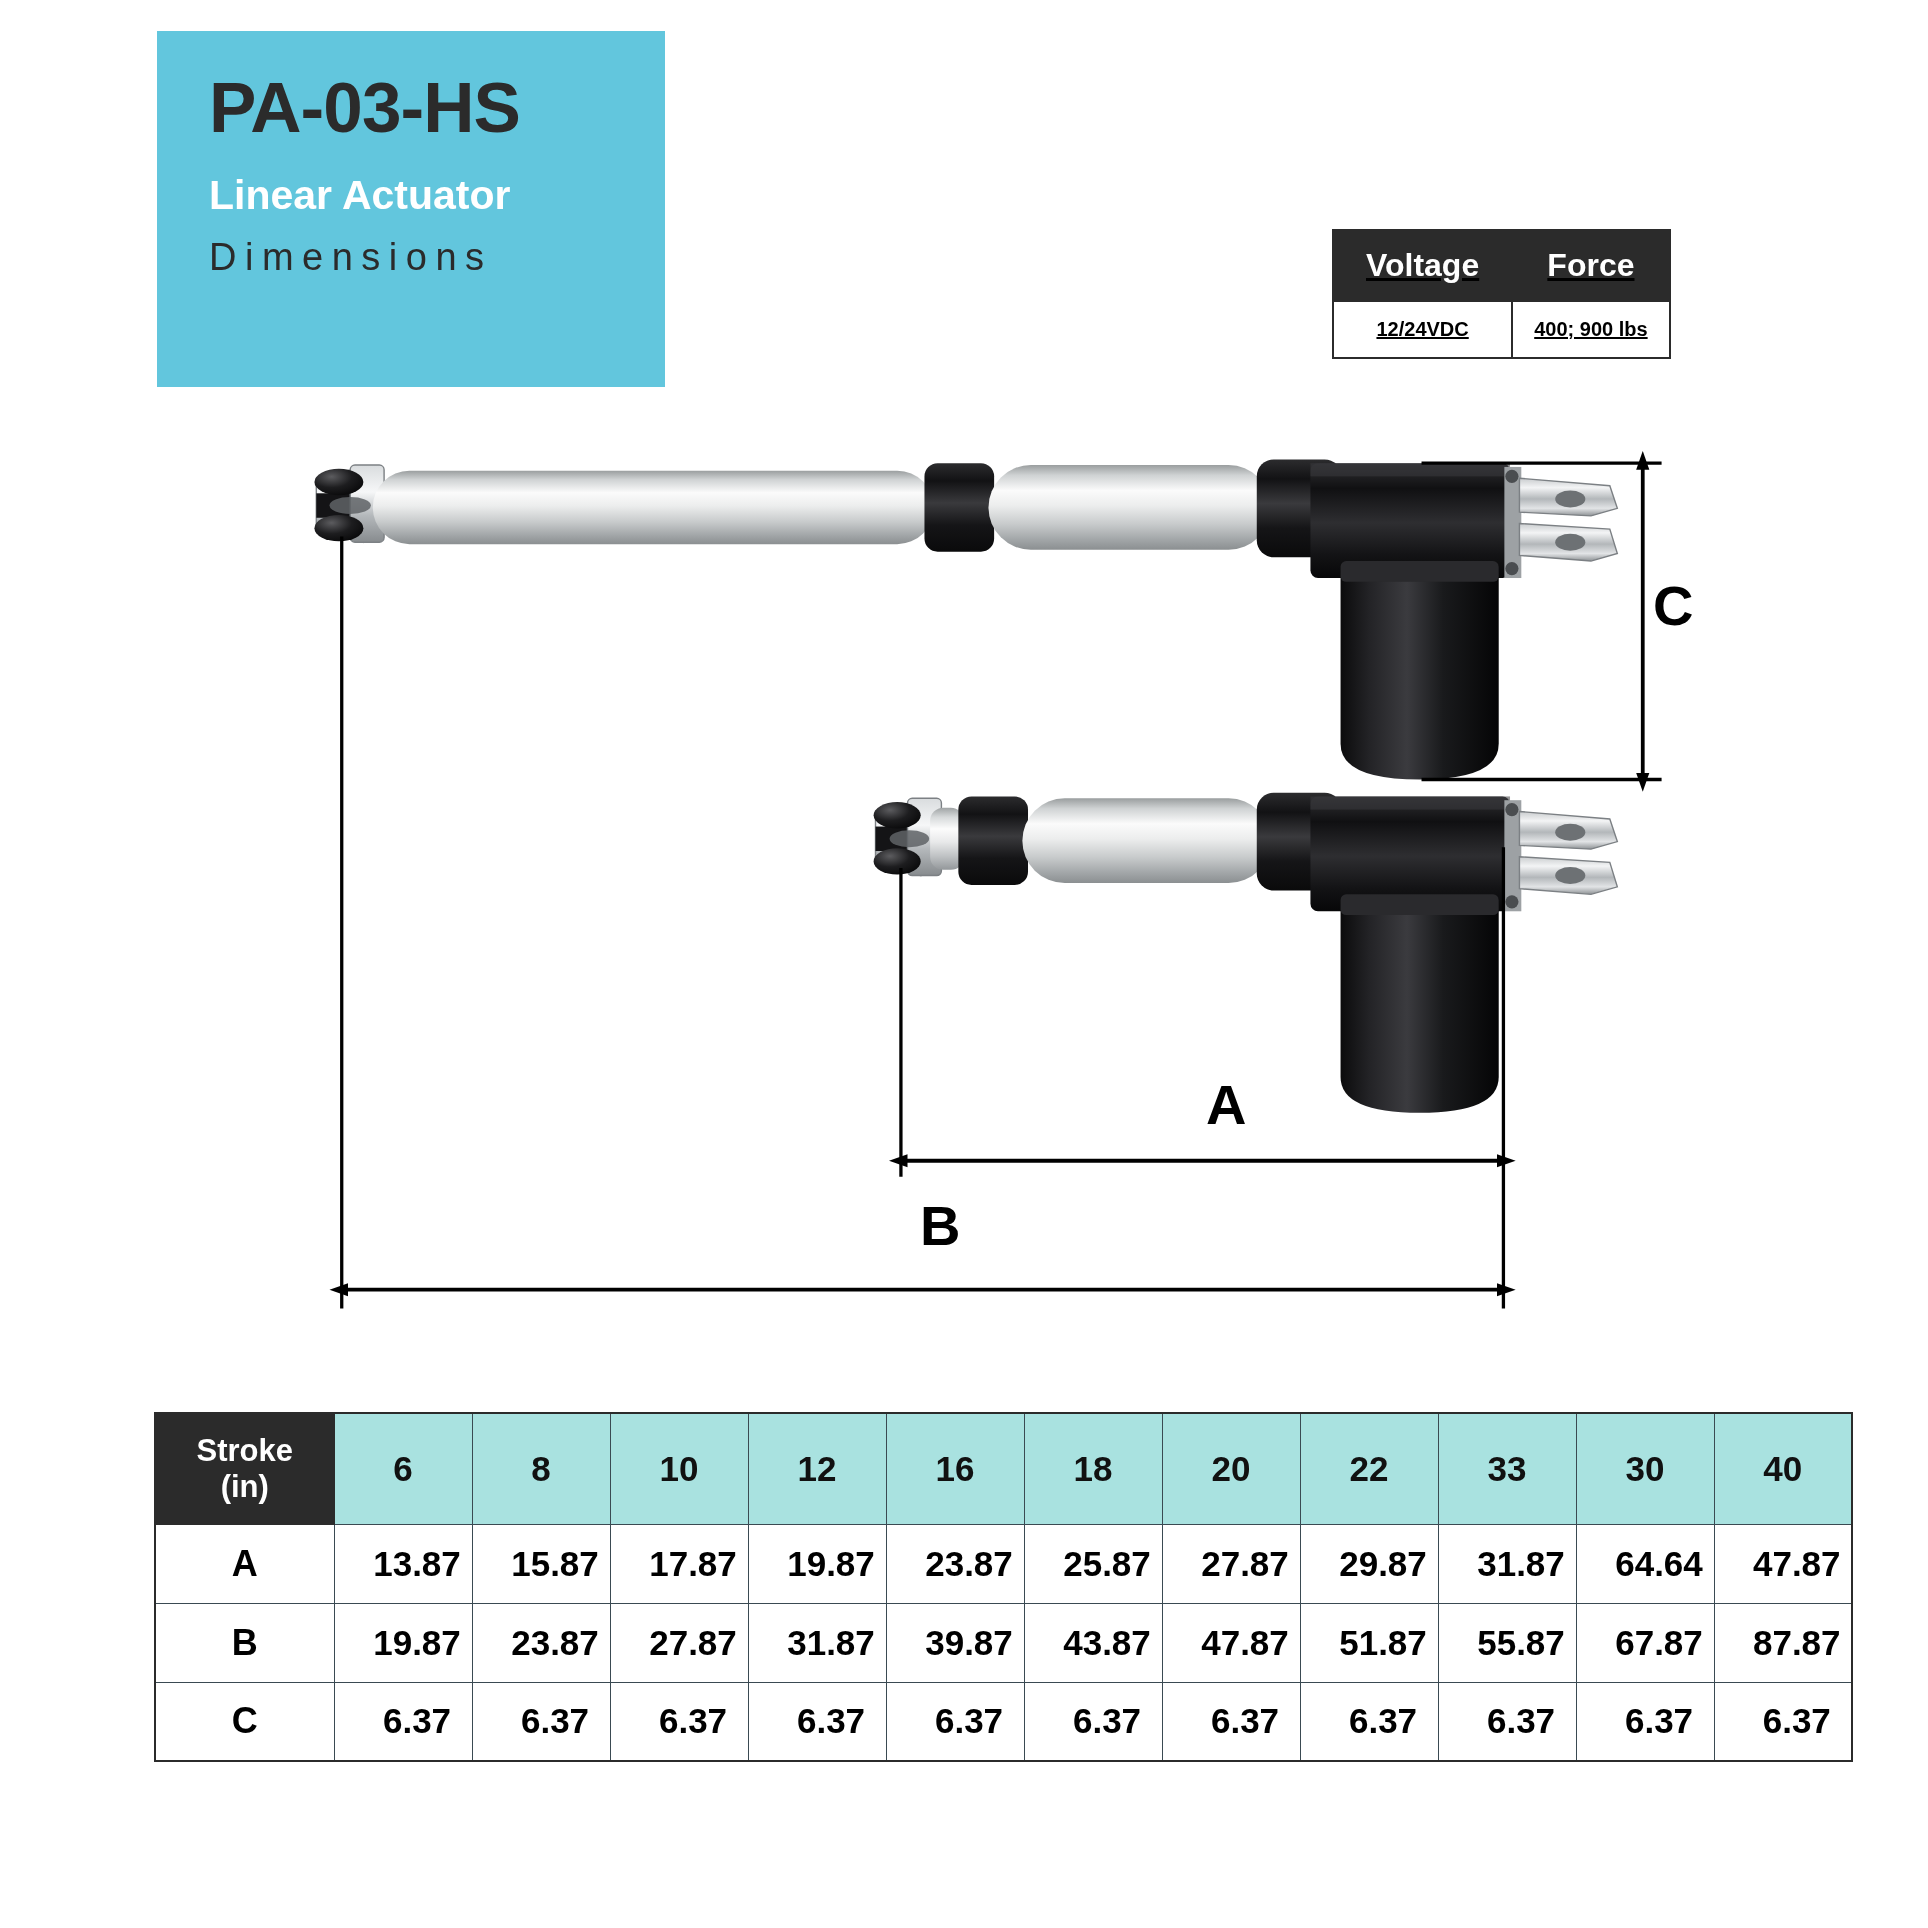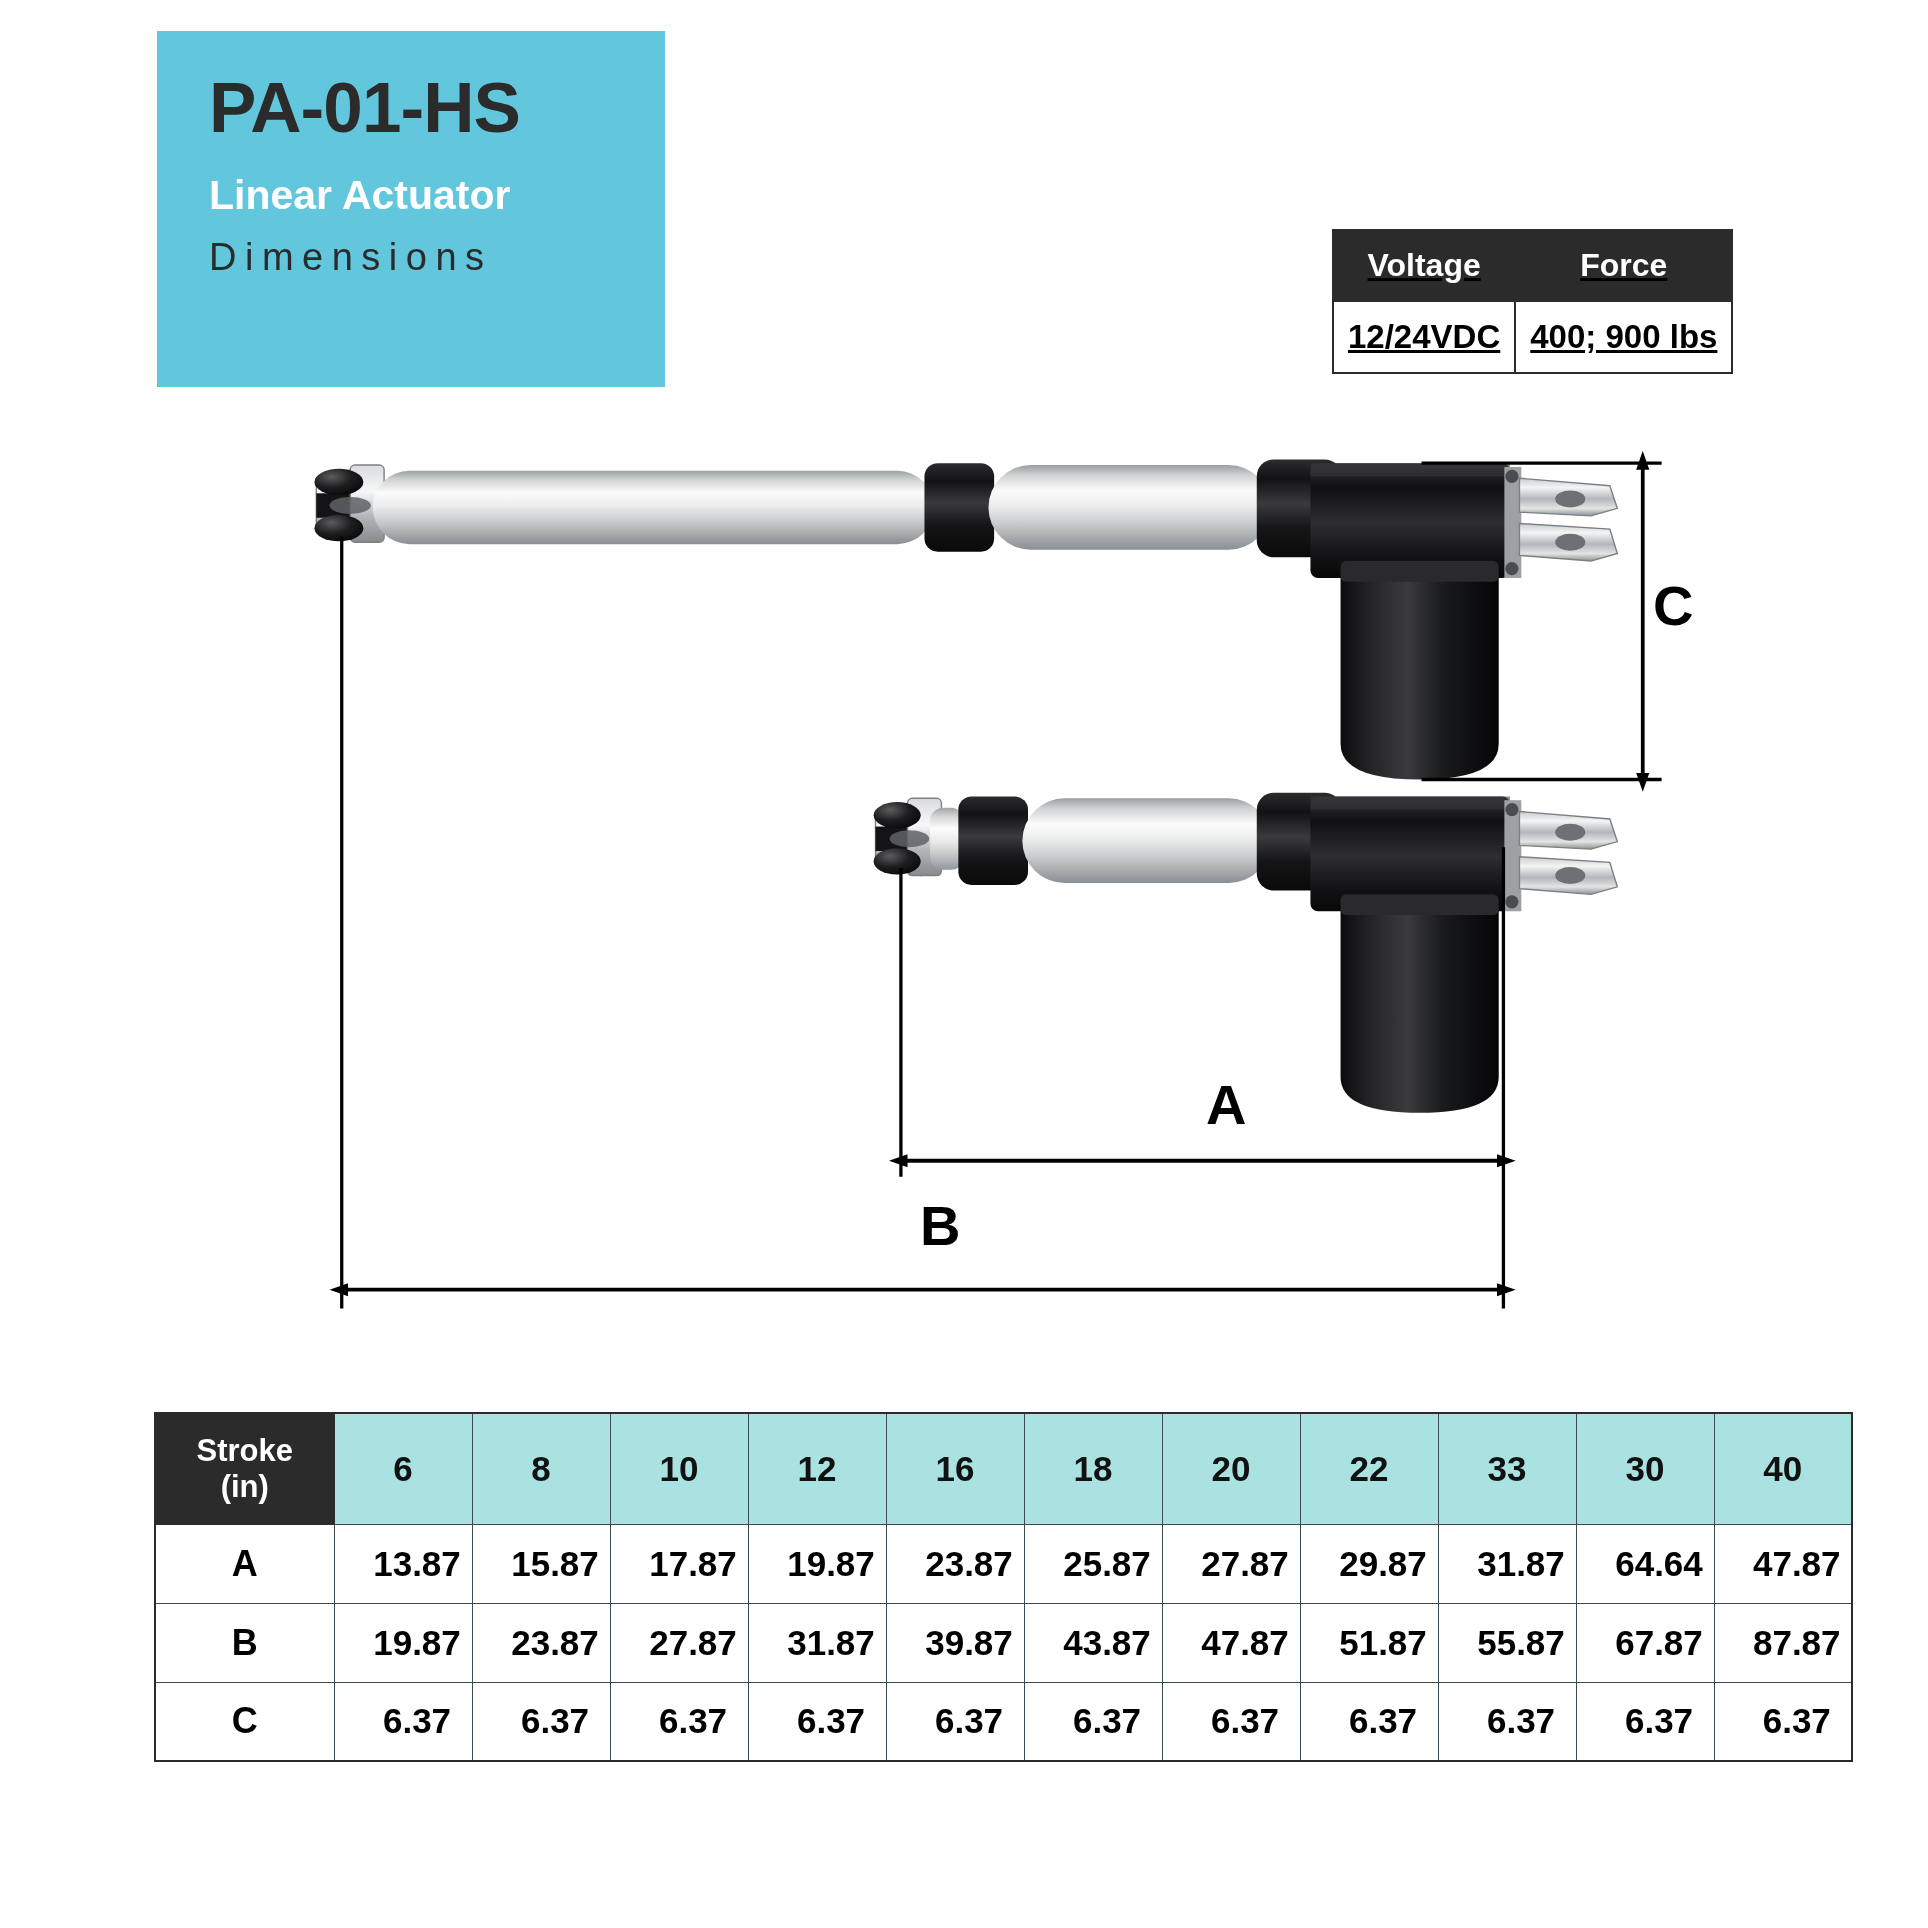--- a/index.html
+++ b/index.html
@@ -55,23 +55,23 @@
     color: #ffffff;
     font-size: 32px;
     font-weight: bold;
     padding: 16px 32px;
     text-align: center;
     border: 2.8px solid #2b2b2b;
   }
   .spec-table td {
     background: #ffffff;
     color: #000000;
-    font-size: 33px;
-    font-weight: bold;
-    padding: 16px 14px;
+    font-size: 20px;
+    font-weight: bold;
+    padding: 16px 21px;
     text-align: center;
     border: 2.8px solid #2b2b2b;
   }
 
   
   .drawing { position: absolute; left: 0; top: 0; width: 1928px; height: 1928px; pointer-events: none; }
 
   
   .dim-label {
     position: absolute;
@@ -132,21 +132,21 @@
     border: 1.9px solid #3a4a52;
     padding-left: 28px;
   }
 </style>
 </head>
 <body>
 
 <div id="page">
 
   <div class="banner">
-    <div class="banner-title">PA-01-HS</div>
+    <div class="banner-title">PA-03-HS</div>
     <div class="banner-sub">Linear Actuator</div>
     <div class="banner-sub2">Dimensions</div>
   </div>
 
   <table class="spec-table">
     <tbody>
         <tr>
       <th>Voltage</th>
       <th>Force</th>
     </tr>

